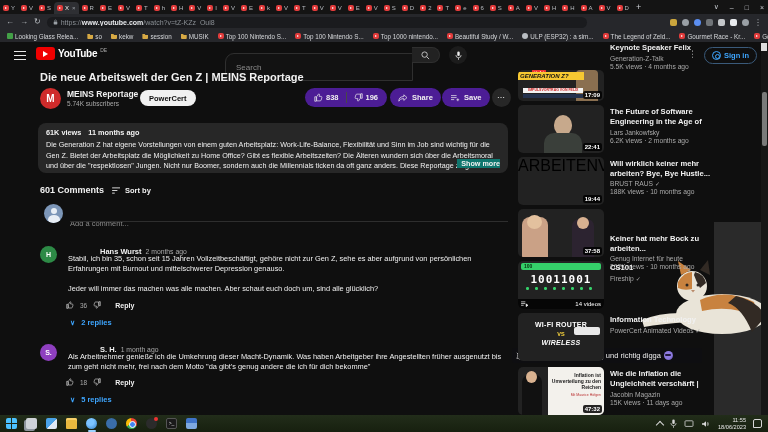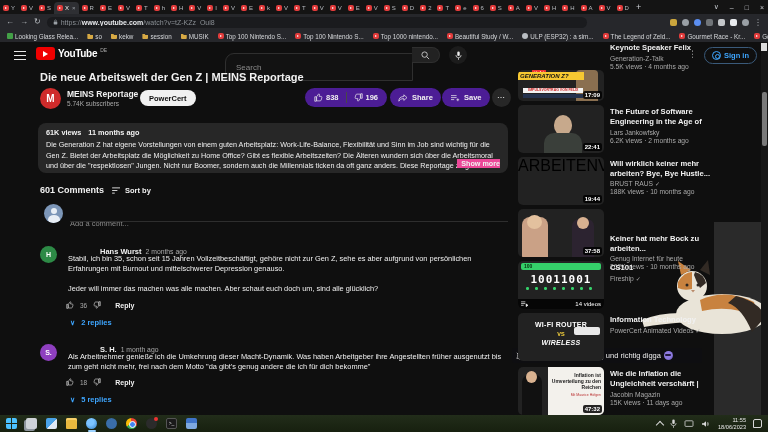--- a/index.html
+++ b/index.html
@@ -65,21 +65,21 @@
   .likepill{left:305px;top:46px;padding:0 2px;}
   .seg{display:flex;align-items:center;gap:3px;padding:0 7px;height:100%;}
   .segdiv{width:1px;height:11px;background:#484848;}
   .sharepill{left:390px;top:46px;padding:0 8px;gap:4px;}
   .savepill{left:442px;top:46px;padding:0 8px;gap:4px;}
   .morebtn{left:492px;top:46px;width:19px;height:19px;border-radius:50%;background:#272727;color:#f1f1f1;display:flex;align-items:center;justify-content:center;font-size:8px;letter-spacing:1px;}
 
   .descbox{left:38px;top:81px;width:470px;height:50px;background:#272727;border-radius:8px;padding:5px 8px;box-sizing:border-box;}
   .descmeta{font-size:7.3px;font-weight:bold;color:#f1f1f1;display:flex;gap:7px;}
   .desctext{margin-top:3px;font-size:7.2px;line-height:10.6px;color:#f1f1f1;height:32px;overflow:hidden;}
-  .showmore{position:absolute;right:8px;bottom:5px;font-size:7.2px;font-weight:bold;color:#f1f1f1;background:#ec4899;padding-left:4px;}
+  .showmore{position:absolute;right:8px;bottom:5px;font-size:7.2px;font-weight:bold;color:#f1f1f1;background:#0f766e;padding-left:4px;}
 
   .cmcount{left:40px;top:143px;font-size:9px;font-weight:bold;color:#f1f1f1;}
   .sortby{left:112px;top:144px;display:flex;align-items:center;gap:4px;color:#f1f1f1;font-size:7.5px;font-weight:bold;}
   .addavatar{left:44px;top:162px;width:19px;height:19px;border-radius:50%;background:#7c96b8;position:relative;overflow:hidden;}
   .addavatar:before{content:"";position:absolute;left:6.5px;top:4px;width:6px;height:6px;border-radius:50%;background:#e8eef5;}
   .addavatar:after{content:"";position:absolute;left:3.5px;top:11px;width:12px;height:9px;border-radius:50%;background:#e8eef5;}
   .addcomment{left:70px;top:166px;font-size:7.5px;color:#888;margin-top:11px;}
   .addline{left:70px;top:179px;width:438px;height:1px;background:#2e2e2e;}
 
   .comment .cavatar{position:absolute;left:40px;top:0;width:17px;height:17px;border-radius:50%;color:#fff;font-size:7px;font-weight:bold;display:flex;align-items:center;justify-content:center;}

